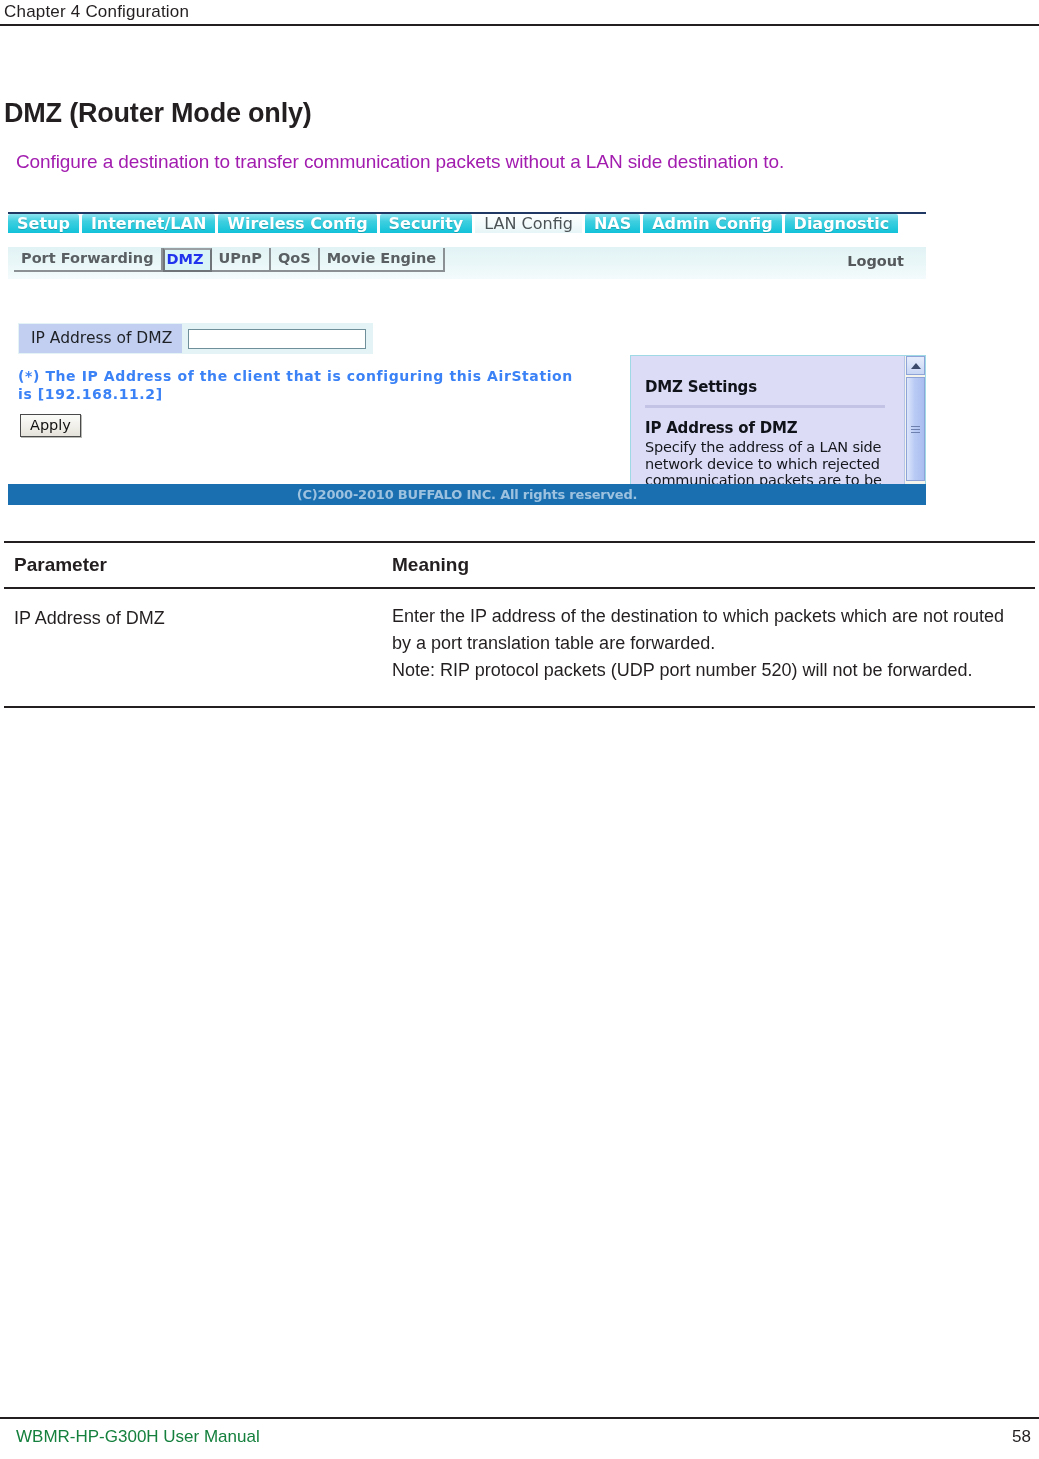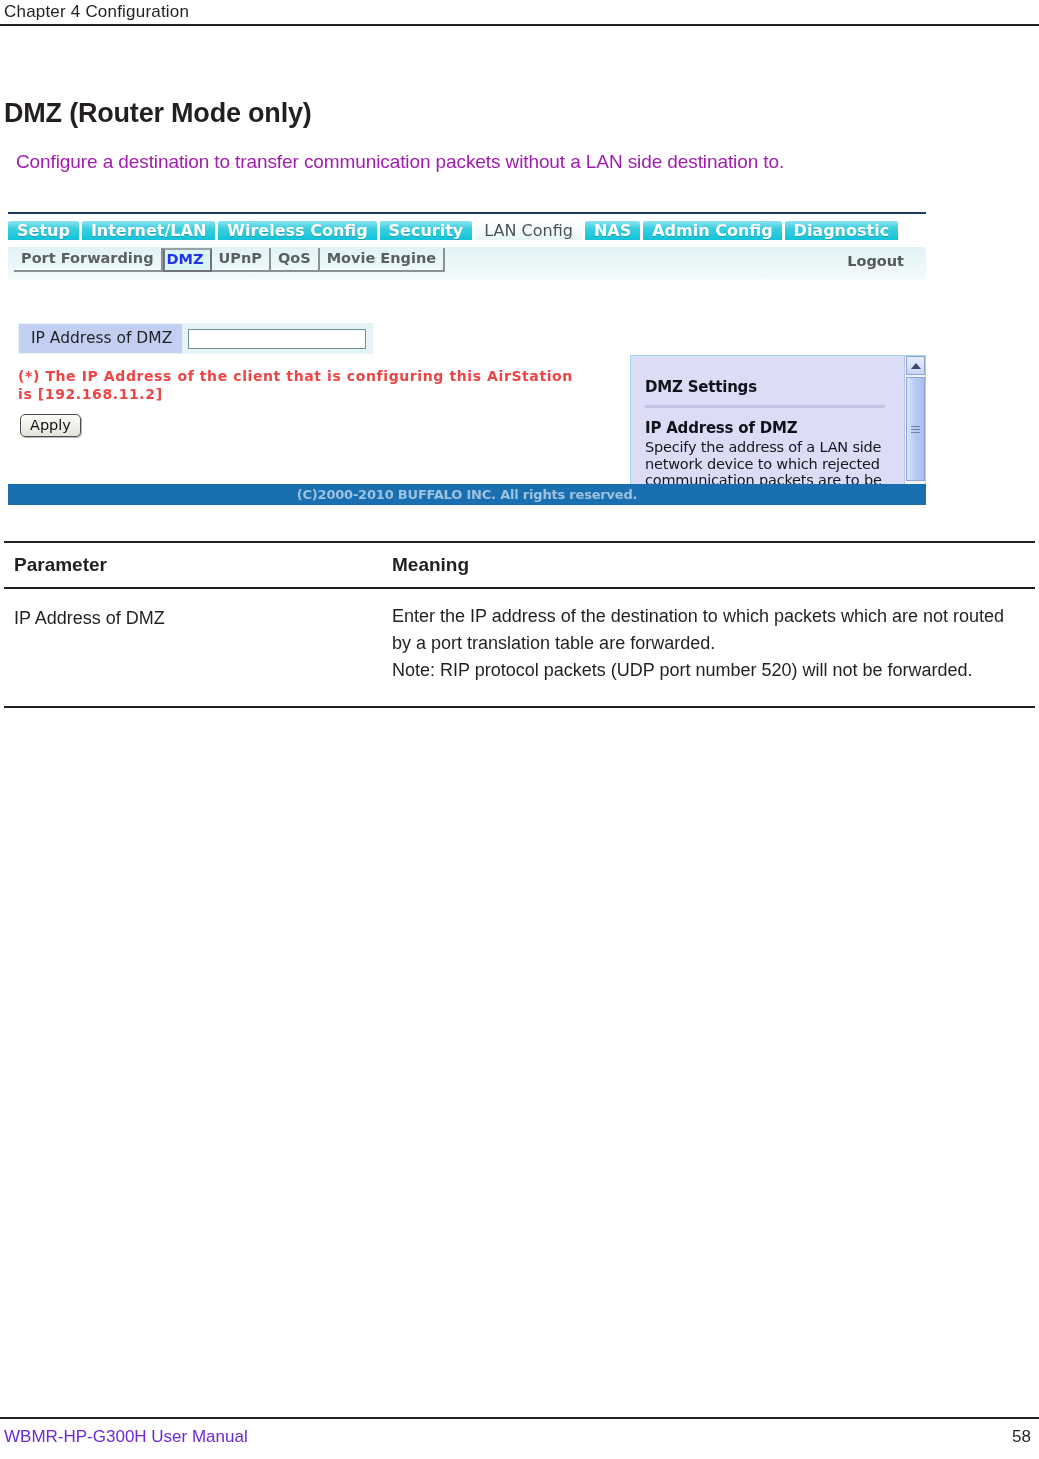--- a/index.html
+++ b/index.html
@@ -72,21 +72,21 @@
     background: #1f3864;
   }
 
   
   .tabbar {
     position: absolute;
     top: 2px; left: 0;
     width: 918px; height: 33px;
     background: #ffffff;
     display: flex;
-    align-items: center;
+    align-items: flex-start;
   }
   .tab {
     background: linear-gradient(to bottom, #8fe3ef 0%, #3ecfe0 38%, #12c2d8 100%);
     color: #ffffff;
     font-size: 16px;
     font-weight: bold;
     display: flex;
     align-items: center;
     justify-content: center;
     padding: 0 9px;
@@ -186,31 +186,31 @@
     box-sizing: border-box;
   }
 
   .note {
     position: absolute;
     top: 88px;
     left: 10px;
     width: 560px;
     font-size: 14px;
     font-weight: bold;
-    color: #ef4444;
+    color: #3b82f6;
     line-height: 18px;
     letter-spacing: 0.6px;
   }
   .apply-btn {
     position: absolute;
     top: 135px;
     left: 12px;
     background: linear-gradient(to bottom, #fbfbf9 0%, #f0efe9 55%, #e4e2da 100%);
     border: 1px solid #4a4a4a;
-    border-radius: 5px;
+    border-radius: 0;
     font-family: "DejaVu Sans", sans-serif;
     font-size: 14.5px;
     color: #111111;
     padding: 2px 9px 3px 9px;
     box-shadow: 1px 1px 0 #b9b9b5;
   }
 
   
   .help {
     position: absolute;
@@ -365,23 +365,23 @@
     position: absolute;
     bottom: 40px;
     left: 0;
     width: 1039px;
     height: 2px;
     background: #231f20;
   }
   .foot-left {
     position: absolute;
     bottom: 12px;
-    left: 4px;
+    left: 16px;
     font-size: 17px;
-    color: #6d28d9;
+    color: #15803d;
   }
   .foot-right {
     position: absolute;
     bottom: 12px;
     right: 8px;
     font-size: 17px;
     color: #231f20;
   }
 </style>
 </head>

